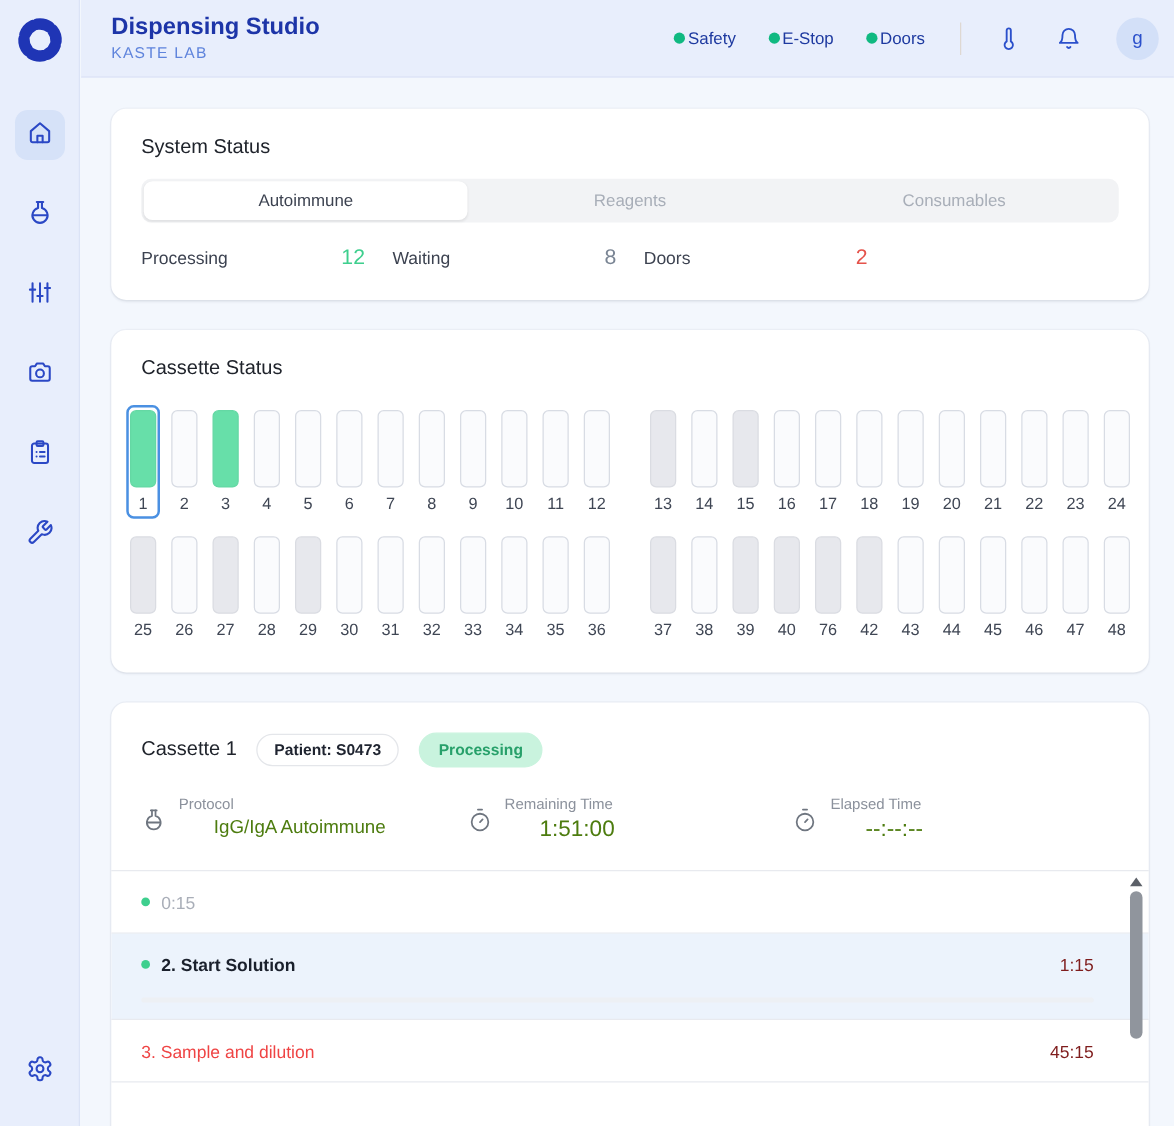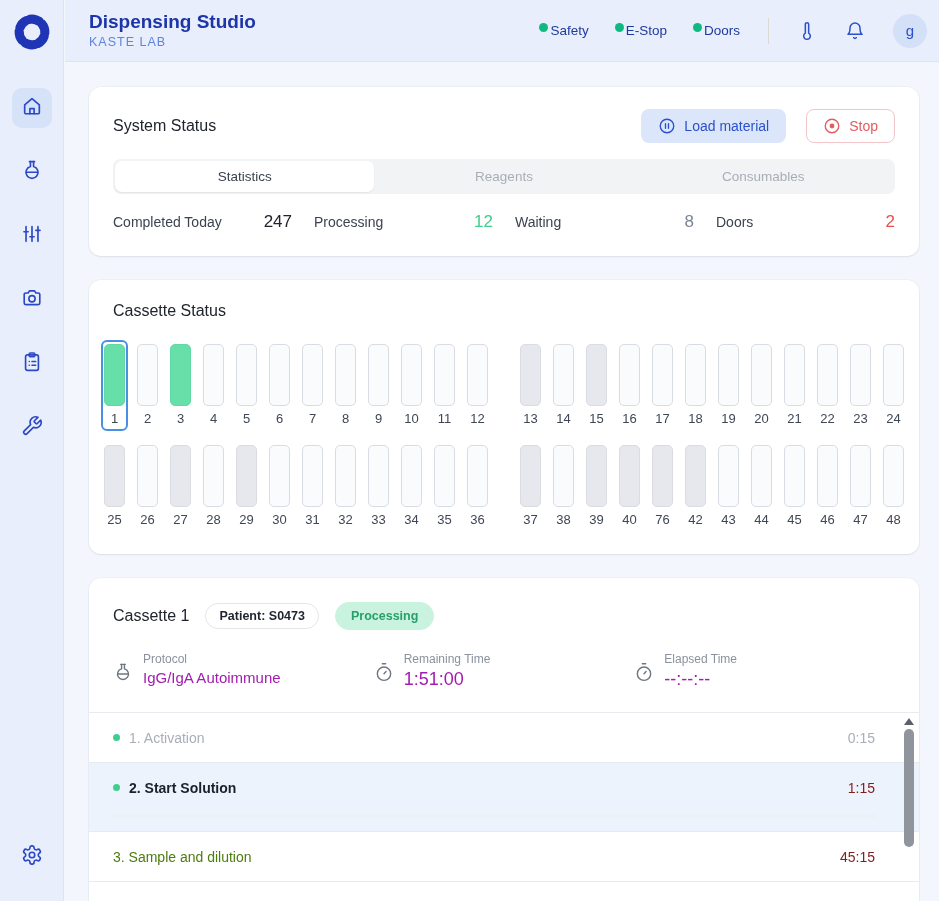--- a/index.html
+++ b/index.html
@@ -30,21 +30,21 @@
   
   .header {
     position: fixed; left:65px; right:0; top:0; height:62px;
     background:#e8eefc; border-bottom:1px solid #dde4f6;
     display:flex; align-items:center; padding:0 12px 0 24px; z-index:4;
   }
   .app-title { font-size:19px; font-weight:700; color:#1d35a8; line-height:1.1; }
   .app-subtitle { font-size:12.5px; color:#5f84dc; letter-spacing:1px; margin-top:3px; }
   .header-right { margin-left:auto; display:flex; align-items:center; gap:28px; }
   .indicators { display:flex; align-items:center; gap:26px; }
-  .indicator { display:flex; gap:2px; font-size:13.5px; color:#1e3aa0; }
+  .indicator { display:flex; align-items:center; gap:2px; font-size:13.5px; color:#1e3aa0; }
   .ind-dot { width:9px; height:9px; border-radius:50%; }
   .v-divider { width:1px; height:26px; background:#ded8d2; }
   .hicon { color:#2b50cb; display:flex; align-items:center; cursor:pointer; }
   .hicon svg { width:20px; height:20px; }
   .avatar {
     width:34px; height:34px; border-radius:50%; background:#d3e0f8;
     color:#2b50cb; font-size:15px; display:flex; align-items:center; justify-content:center; cursor:pointer;
   }
 
   
@@ -98,28 +98,28 @@
   .badge {
     font-size:12.5px; font-weight:700; color:#1f2430; background:#fff;
     border:1px solid #e4e6ea; border-radius:999px; padding:5px 13px;
   }
   .badge-processing { background:#c9f3de; color:#27a06a; border-color:#c9f3de; padding:6px 15px; }
   .c3-info { display:grid; grid-template-columns:repeat(3,1fr); padding:0 24px 22px; }
   .info-item { display:flex; gap:10px; }
   .info-icon { color:#6f7680; margin-top:10px; }
   .info-icon svg { width:20px; height:20px; }
   .info-label { font-size:12px; color:#8b919c; }
-  .info-value { font-size:15px; color:#a21caf; margin-top:3px; }
+  .info-value { font-size:15px; color:#4d7c0f; margin-top:3px;margin-left:28px; }
   .info-item.time .info-value { font-size:18px; }
 
   .steps { border-top:1px solid #e8eaef; position:relative; height:216px; overflow:hidden; }
   .step-row { padding:0 44px 0 24px; border-bottom:1px solid #e8eaef; font-size:14px; }
   .step-line { display:flex; align-items:center; height:49px; }
   .step-dot { width:7px; height:7px; border-radius:50%; background:#3ecf8e; margin-right:9px; flex:none; }
-  .step-name { flex:1; color:#4d7c0f; }
+  .step-name { flex:1; color:#ef4444; }
   .step-time { color:#7f1d1d; }
   .step-row.done .step-name, .step-row.done .step-time { color:#a9aeb8; }
   .step-row.active { background:#ecf3fc; }
   .step-row.active .step-name { font-weight:700; color:#1a202c; }
   .progress-track { height:4px; background:#edf0f4; border-radius:2px; margin:2px 0 13px; }
 
   .scrollbar { position:absolute; top:5px; right:4px; bottom:0; width:12px; }
   .scroll-up {
     width:0; height:0; margin:0 auto;
     border-left:5px solid transparent; border-right:5px solid transparent;
@@ -231,51 +231,27 @@
     </div>
     <div class="avatar">g</div>
   </div>
 </header>
 
 <main class="main">
 
   <section class="card">
     <div class="card-head">
       <div class="card-title">System Status</div>
-      <div class="btn-group">
-        <button class="btn btn-load">
-          <span style="display:flex">
-            <svg viewBox="0 0 24 24" width="18" height="18" fill="none" stroke="currentColor" stroke-width="1.8" stroke-linecap="round">
-              <circle cx="12" cy="12" r="9"></circle>
-                <path d="M10 9v6M14 9v6"></path>
-            </svg>
-          </span>
-          <span>Load material</span>
-        </button>
-        <button class="btn btn-stop">
-          <span style="display:flex">
-            <svg viewBox="0 0 24 24" width="18" height="18" fill="none" stroke="currentColor" stroke-width="1.8">
-              <circle cx="12" cy="12" r="9"></circle>
-                <circle cx="12" cy="12" r="3.2" fill="currentColor" stroke="none"></circle>
-            </svg>
-          </span>
-          <span>Stop</span>
-        </button>
-      </div>
     </div>
     <div class="tabs">
-        <div class="tab active">Statistics</div>
+        <div class="tab active">Autoimmune</div>
         <div class="tab">Reagents</div>
         <div class="tab">Consumables</div>
       </div>
     <div class="stats">
-        <div class="stat">
-          <div class="stat-label">Completed Today</div>
-          <div class="stat-value" style="color: rgb(32, 36, 44);">247</div>
-        </div>
         <div class="stat">
           <div class="stat-label">Processing</div>
           <div class="stat-value" style="color: rgb(62, 207, 142);">12</div>
         </div>
         <div class="stat">
           <div class="stat-label">Waiting</div>
           <div class="stat-value" style="color: rgb(122, 133, 148);">8</div>
         </div>
         <div class="stat">
           <div class="stat-label">Doors</div>
@@ -540,21 +516,20 @@
           <div class="info-label">Elapsed Time</div>
           <div class="info-value">--:--:--</div>
         </div>
       </div>
     </div>
 
     <div class="steps">
       <div class="step-row done">
           <div class="step-line">
             <div class="step-dot"></div>
-            <div class="step-name">1. Activation</div>
             <div class="step-time">0:15</div>
           </div>
         </div>
         <div class="step-row active">
           <div class="step-line">
             <div class="step-dot"></div>
             <div class="step-name">2. Start Solution</div>
             <div class="step-time">1:15</div>
           </div>
           <div class="progress-track"></div>

